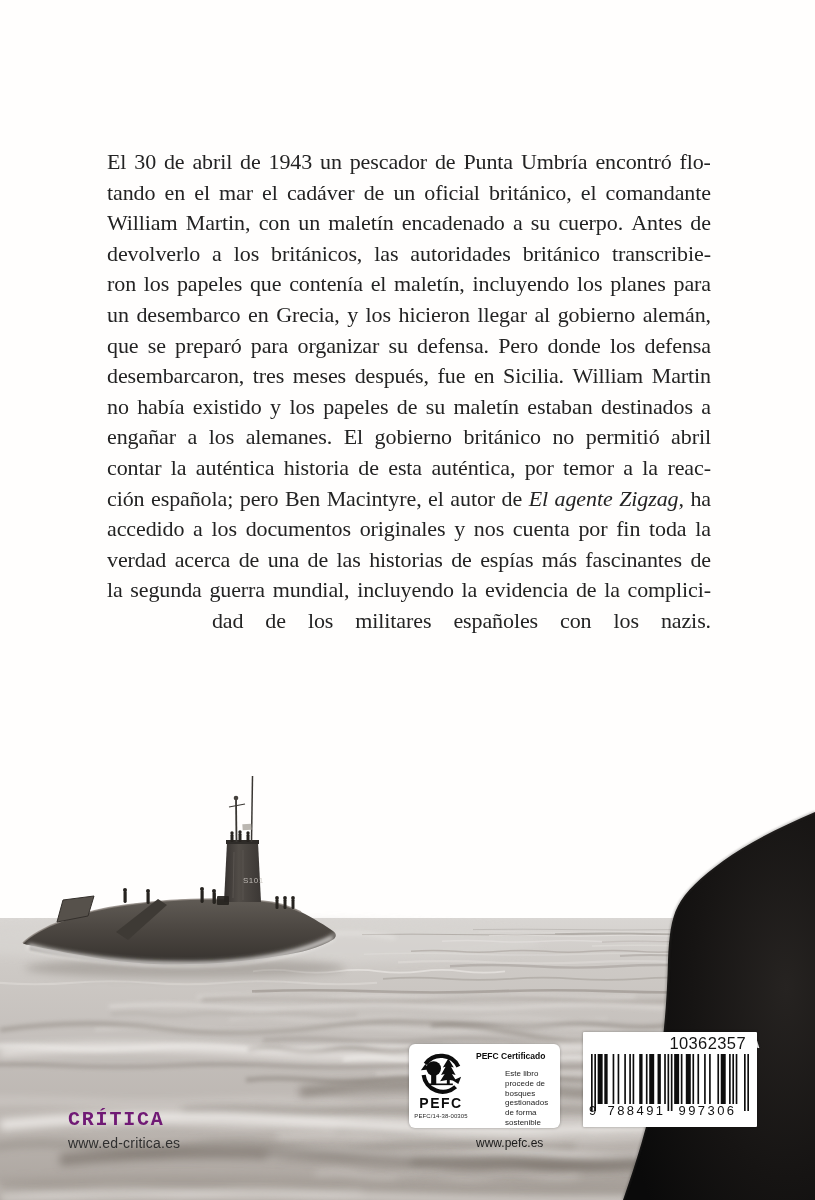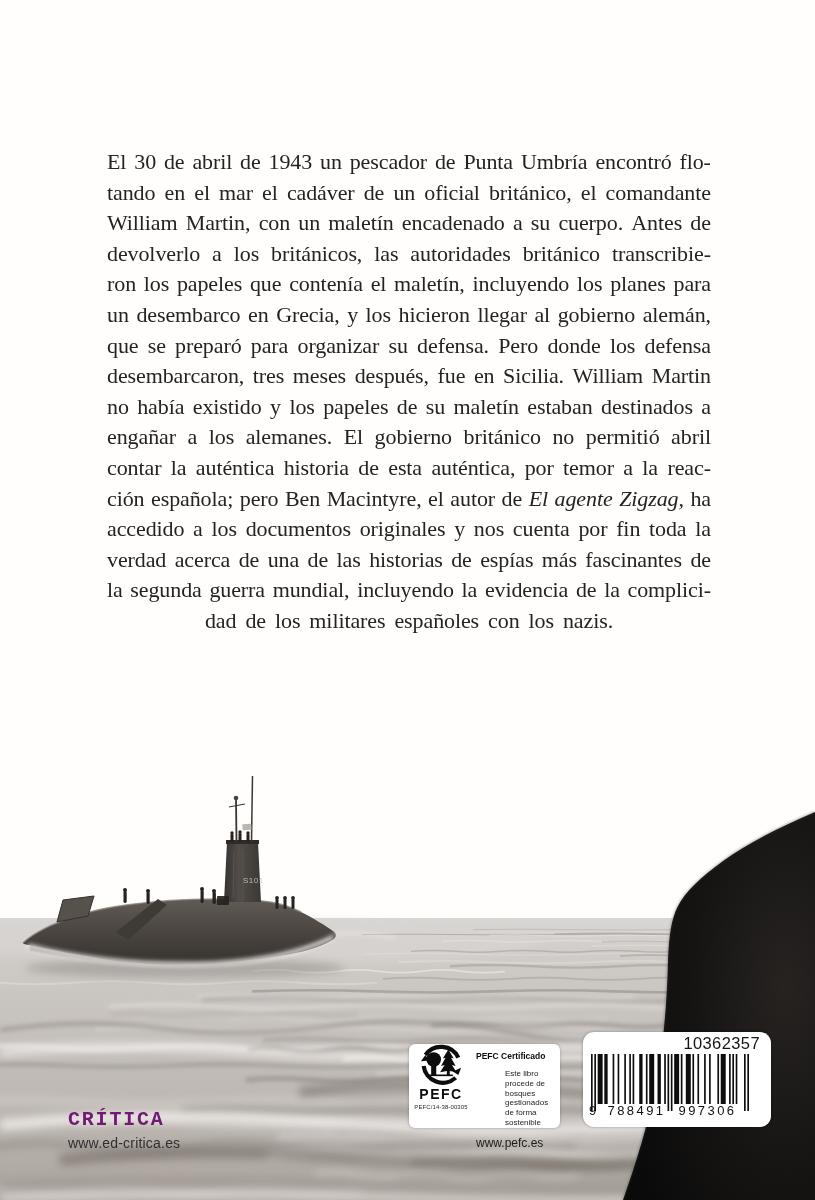--- a/index.html
+++ b/index.html
@@ -9,58 +9,58 @@
   }
   .cover{position:absolute;inset:0;width:815px;height:1200px;background:#fffefd;}
 
   
   .synopsis{
     position:absolute;left:107px;top:149px;width:604px;
     font-family:"Liberation Serif",serif;font-size:22px;color:#232323;
     letter-spacing:-0.1px;
   }
   .syn-line{display:flex;justify-content:space-between;height:30.6px;align-items:baseline;white-space:nowrap;}
-  .syn-line.last{justify-content:center;gap:9px;}
+  .syn-line.last{justify-content:flex-end;gap:22px;}
   .syn-line .it{font-style:italic;}
 
   
   .photo-svg{position:absolute;left:0;top:700px;width:815px;height:500px;}
 
   
   .memoria{
     position:absolute;left:592px;top:1037px;
     font-family:"Liberation Mono",monospace;font-weight:700;font-size:13px;
     color:#ffffff;letter-spacing:3.6px;white-space:nowrap;
     text-shadow:0 0 2px rgba(40,40,40,.55);
   }
 
   
   .barcode-box{
-    position:absolute;left:583px;top:1032px;width:188px;height:95px;
-    background:#ffffff;border-radius:11px;box-shadow:0 0 3px rgba(0,0,0,.35);
+    position:absolute;left:583px;top:1032px;width:174px;height:95px;
+    background:#ffffff;border-radius:1px;box-shadow:0 0 3px rgba(0,0,0,.35);
   }
   .bc-number{
     position:absolute;right:11px;top:2px;font-size:16.5px;color:#141414;
     font-family:"Liberation Sans",sans-serif;letter-spacing:.4px;
   }
   .bc-bars{position:absolute;left:8px;top:22px;}
   .ean-digits{
     position:absolute;left:6px;top:71px;width:162px;display:flex;
     font-size:13px;color:#111;font-family:"Liberation Sans",sans-serif;
   }
   .ean-digits .d0{width:12px;}
   .ean-digits .g{width:71px;text-align:center;letter-spacing:2.4px;}
 
   
   .pefc-box{
     position:absolute;left:409px;top:1044px;width:151px;height:84px;
     background:#ffffff;border-radius:6px;box-shadow:0 0 3px rgba(0,0,0,.3);
     display:flex;color:#111;
   }
-  .pefc-left{width:64px;display:flex;flex-direction:column;align-items:center;padding-top:0;}
+  .pefc-left{width:64px;display:flex;flex-direction:column;align-items:center;padding-top:0;justify-content:center;}
   .pefc-name{font-weight:700;font-size:14px;letter-spacing:1.5px;line-height:14px;margin-top:1px;color:#0c0c0c;}
   .pefc-code{font-size:6px;color:#2a2a2a;margin-top:3px;letter-spacing:.1px;}
   .pefc-right{flex:1;padding:7px 4px 12px 3px;}
   .pefc-title{font-size:8.5px;font-weight:700;color:#0c0c0c;}
   .pefc-body{font-size:8px;line-height:9.8px;color:#1c1c1c;margin-top:8px;margin-left:29px;}
   .pefc-url{font-size:12px;color:#1c1c1c;margin-top:8px;}
 
   
   .publisher{position:absolute;left:68px;top:1090px;color:#222;}
   .pub-name{

